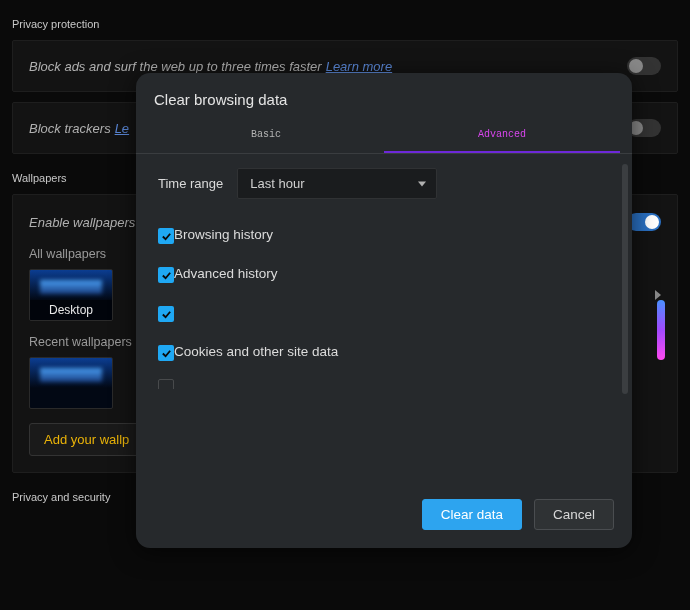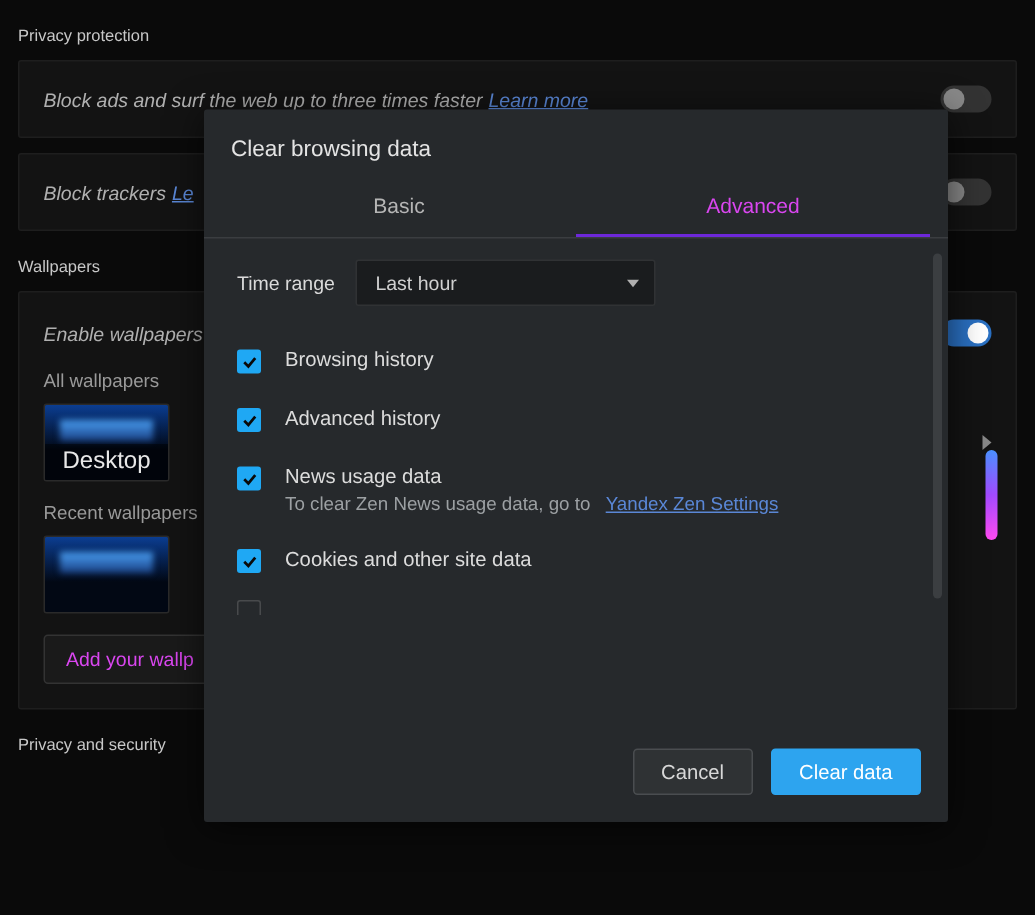--- a/index.html
+++ b/index.html
@@ -58,61 +58,61 @@
     border: 1px solid #2A2A2A;
     border-radius: 2px;
   }
   .wall-thumb::before {
     content: ""; position: absolute; left: 10px; right: 10px; top: 10px; height: 14px;
     background: linear-gradient(180deg, rgba(80,170,255,.9), rgba(40,90,180,.6));
     filter: blur(2px);
   }
   .thumb-label {
     position: absolute; left:0; right:0; bottom:0; text-align:center;
-    font-size: 16px; color: #E8E8E8; background: rgba(0,0,0,.45);
+    font-size: 12px; color: #E8E8E8; background: rgba(0,0,0,.45);
     padding: 3px 0;
   }
   .chevron-right {
     width: 0; height: 0; border-top: 5px solid transparent;
     border-bottom: 5px solid transparent; border-left: 6px solid #888;
     margin-left: auto;
   }
   .gradient-bar {
     position:absolute; right:25px; top:300px; width:8px; height:60px;
     background: linear-gradient(180deg,#4A90FF,#A24AFF,#FF4AF0);
     border-radius:4px;
   }
   .add-btn {
     margin-top: 14px;
     background: #1A1A1A; border: 1px solid #333;
-    color: #d946ef; padding: 8px 14px; font-size: 13px;
+    color: #eab308; padding: 8px 14px; font-size: 13px;
     border-radius: 3px;
   }
 
   
   .modal {
     position: absolute; top: 73px; left: 136px;
     width: 496px; height: 475px;
     background: #26292C;
-    border-radius: 2px;
+    border-radius: 14px;
     box-shadow: 0 4px 24px rgba(0,0,0,.6);
     display: flex; flex-direction: column;
     color: #DADADA;
   }
   .modal-title {
     font-size: 15px; color: #E4E4E4;
     padding: 18px 18px 12px 18px;
   }
   .tabs {
     display: flex; border-bottom: 1px solid #3A3D40;
     padding: 0 12px;
   }
   .tab {
     flex: 1; text-align: center; padding: 9px 0 11px;
-    font-size: 14px; color: #B5B5B5; cursor: pointer;
+    font-size: 10px; color: #B5B5B5; cursor: pointer; font-family: Liberation Mono, monospace;
   }
   .tab.active {
     color: #d946ef; border-bottom: 2px solid #6d28d9;
     font-weight: 500;
   }
   .modal-body {
     flex: 1; overflow-y: auto; padding: 14px 22px 0 22px;
     position: relative;
   }
   .modal-scrollbar {
@@ -127,21 +127,21 @@
     padding: 7px 36px 7px 12px; color: #D0D0D0;
     font-size: 13px; position: relative; border-radius: 2px;
     width: 200px;
   }
   .chevron-down {
     position: absolute; right: 10px; top: 50%; transform: translateY(-50%);
     width: 0; height: 0; border-left: 4px solid transparent;
     border-right: 4px solid transparent; border-top: 5px solid #B0B0B0;
   }
   .check-row {
-    display: flex; gap: 16px;
+    display: flex; 
     padding: 10px 0 12px;
     align-items: flex-start;
   }
   .checkbox {
     width: 16px; height: 16px; flex: 0 0 16px;
     background: #1FA8F4; border-radius: 2px; margin-top: 1px;
     display: flex; align-items: center; justify-content: center;
   }
   .checkbox svg { width: 11px; height: 11px; }
   .check-content { display:flex; flex-direction:column; gap:4px; }
@@ -257,42 +257,35 @@
         <span class="check-title">Advanced history</span>
       </div>
     </div>
 
     <div class="check-row">
       <div class="checkbox">
         <svg viewBox="0 0 12 12">
             <path d="M2 6 L5 9 L10 3" stroke="#0a0a0a" stroke-width="2" fill="none"></path>
           </svg>
       </div>
-      <div class="check-content">
-        <span class="check-title">News usage data</span>
-        <span class="check-sub">
-          <span>To clear Zen News usage data, go to</span>&nbsp;&nbsp;
-          <a>Yandex Zen Settings</a>
-        </span>
-      </div>
     </div>
 
     <div class="check-row">
       <div class="checkbox">
         <svg viewBox="0 0 12 12">
             <path d="M2 6 L5 9 L10 3" stroke="#0a0a0a" stroke-width="2" fill="none"></path>
           </svg>
       </div>
       <div class="check-content">
         <span class="check-title">Cookies and other site data</span>
       </div>
     </div>
 
 
     <div class="cut-row">
       <div class="checkbox empty"></div>
     </div>
   </div>
   <div class="modal-footer">
+    <button class="btn primary">Clear data</button>
     <button class="btn">Cancel</button>
-    <button class="btn primary">Clear data</button>
   </div>
 </div>
 
 </body></html>

